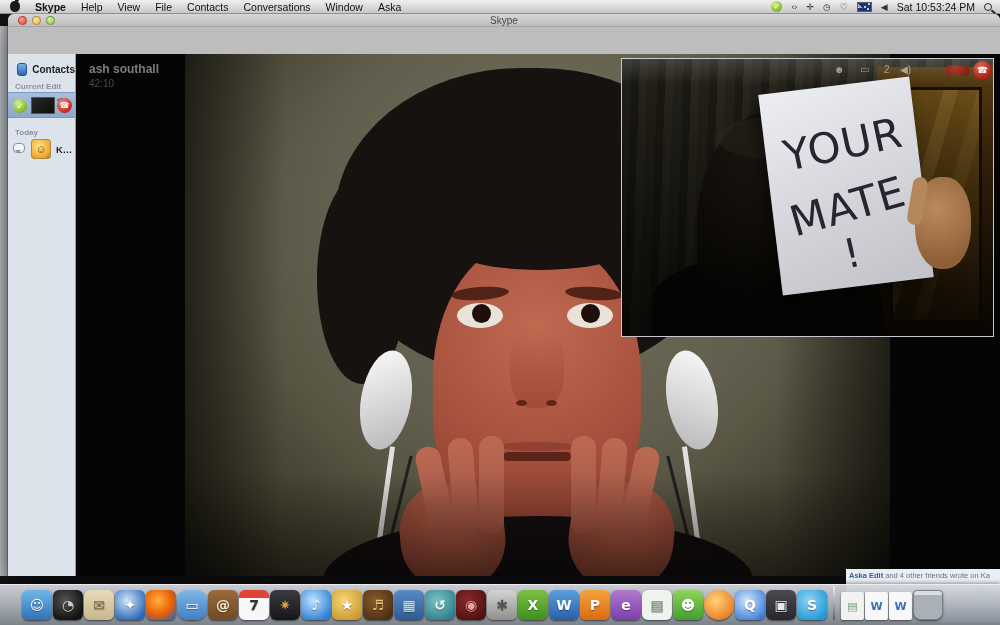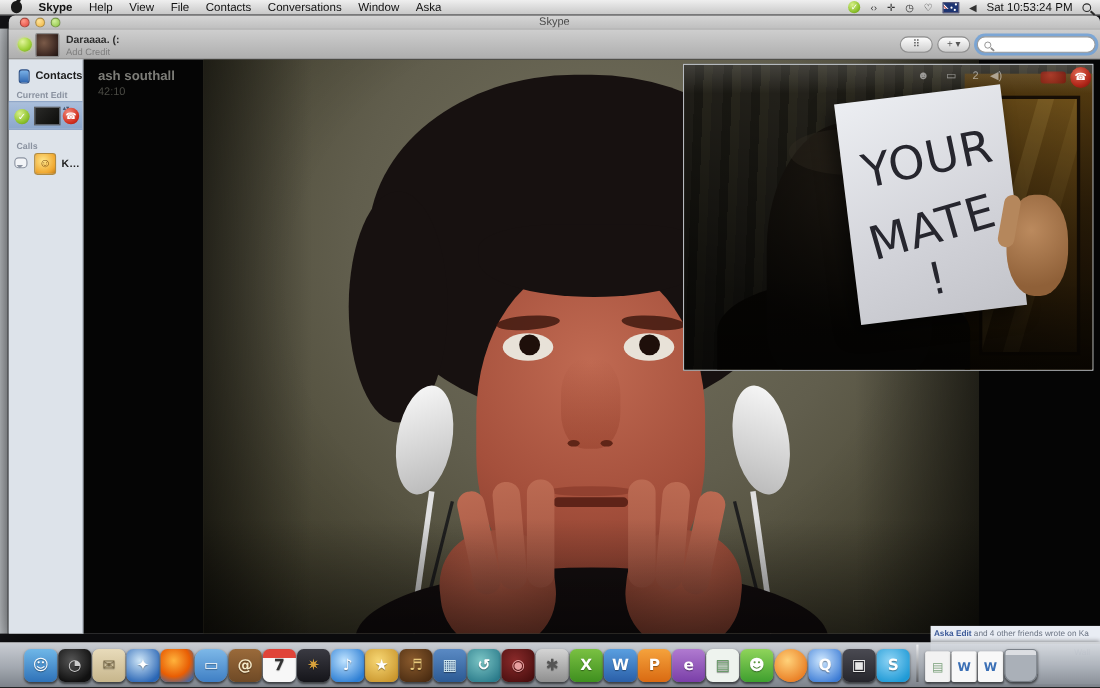--- a/index.html
+++ b/index.html
@@ -206,46 +206,34 @@
   <div id="bg-left"></div>
 
   <div id="window">
     <div id="titlebar">
       <span class="tl" id="tl-close"></span>
       <span class="tl" id="tl-min"></span>
       <span class="tl" id="tl-zoom"></span>
       <div id="win-title">Skype</div>
     </div>
 
-    <div id="toolbar">
-      <span id="status-orb"></span>
-      <span id="user-avatar"></span>
-      <span id="user-name">Daraaaa. (:</span>
-      <span id="add-credit">Add Credit</span>
-      <span class="tb-btn" id="dialpad-btn">⠿</span>
-      <span class="tb-btn" id="addcontact-btn">+ ▾</span>
-      <span id="search-field">
-        <span class="mag"></span>
-        <input id="search-input" value="" style="">
-      </span>
-    </div>
 
     <div id="sidebar">
       <div id="contacts-row">
         <span id="contacts-ico"></span>
         <span id="contacts-label">Contacts</span>
       </div>
       <div class="side-header" id="hdr-calls">Current Edit</div>
       <div id="call-row">
         <span id="call-orb">✓</span>
         <span id="call-thumb"></span>
         <span class="vol-arrows">▴▾</span>
         <span id="end-call-btn">☎</span>
       </div>
-      <div class="side-header" id="hdr-today">Calls</div>
+      <div class="side-header" id="hdr-today">Today</div>
       <div id="today-row">
         <span id="chat-bubble-ico"></span>
         <span id="today-avatar">☺</span>
         <span id="today-name">K…</span>
       </div>
     </div>
 
     <div id="video-area">
 
       <div id="main-video">

